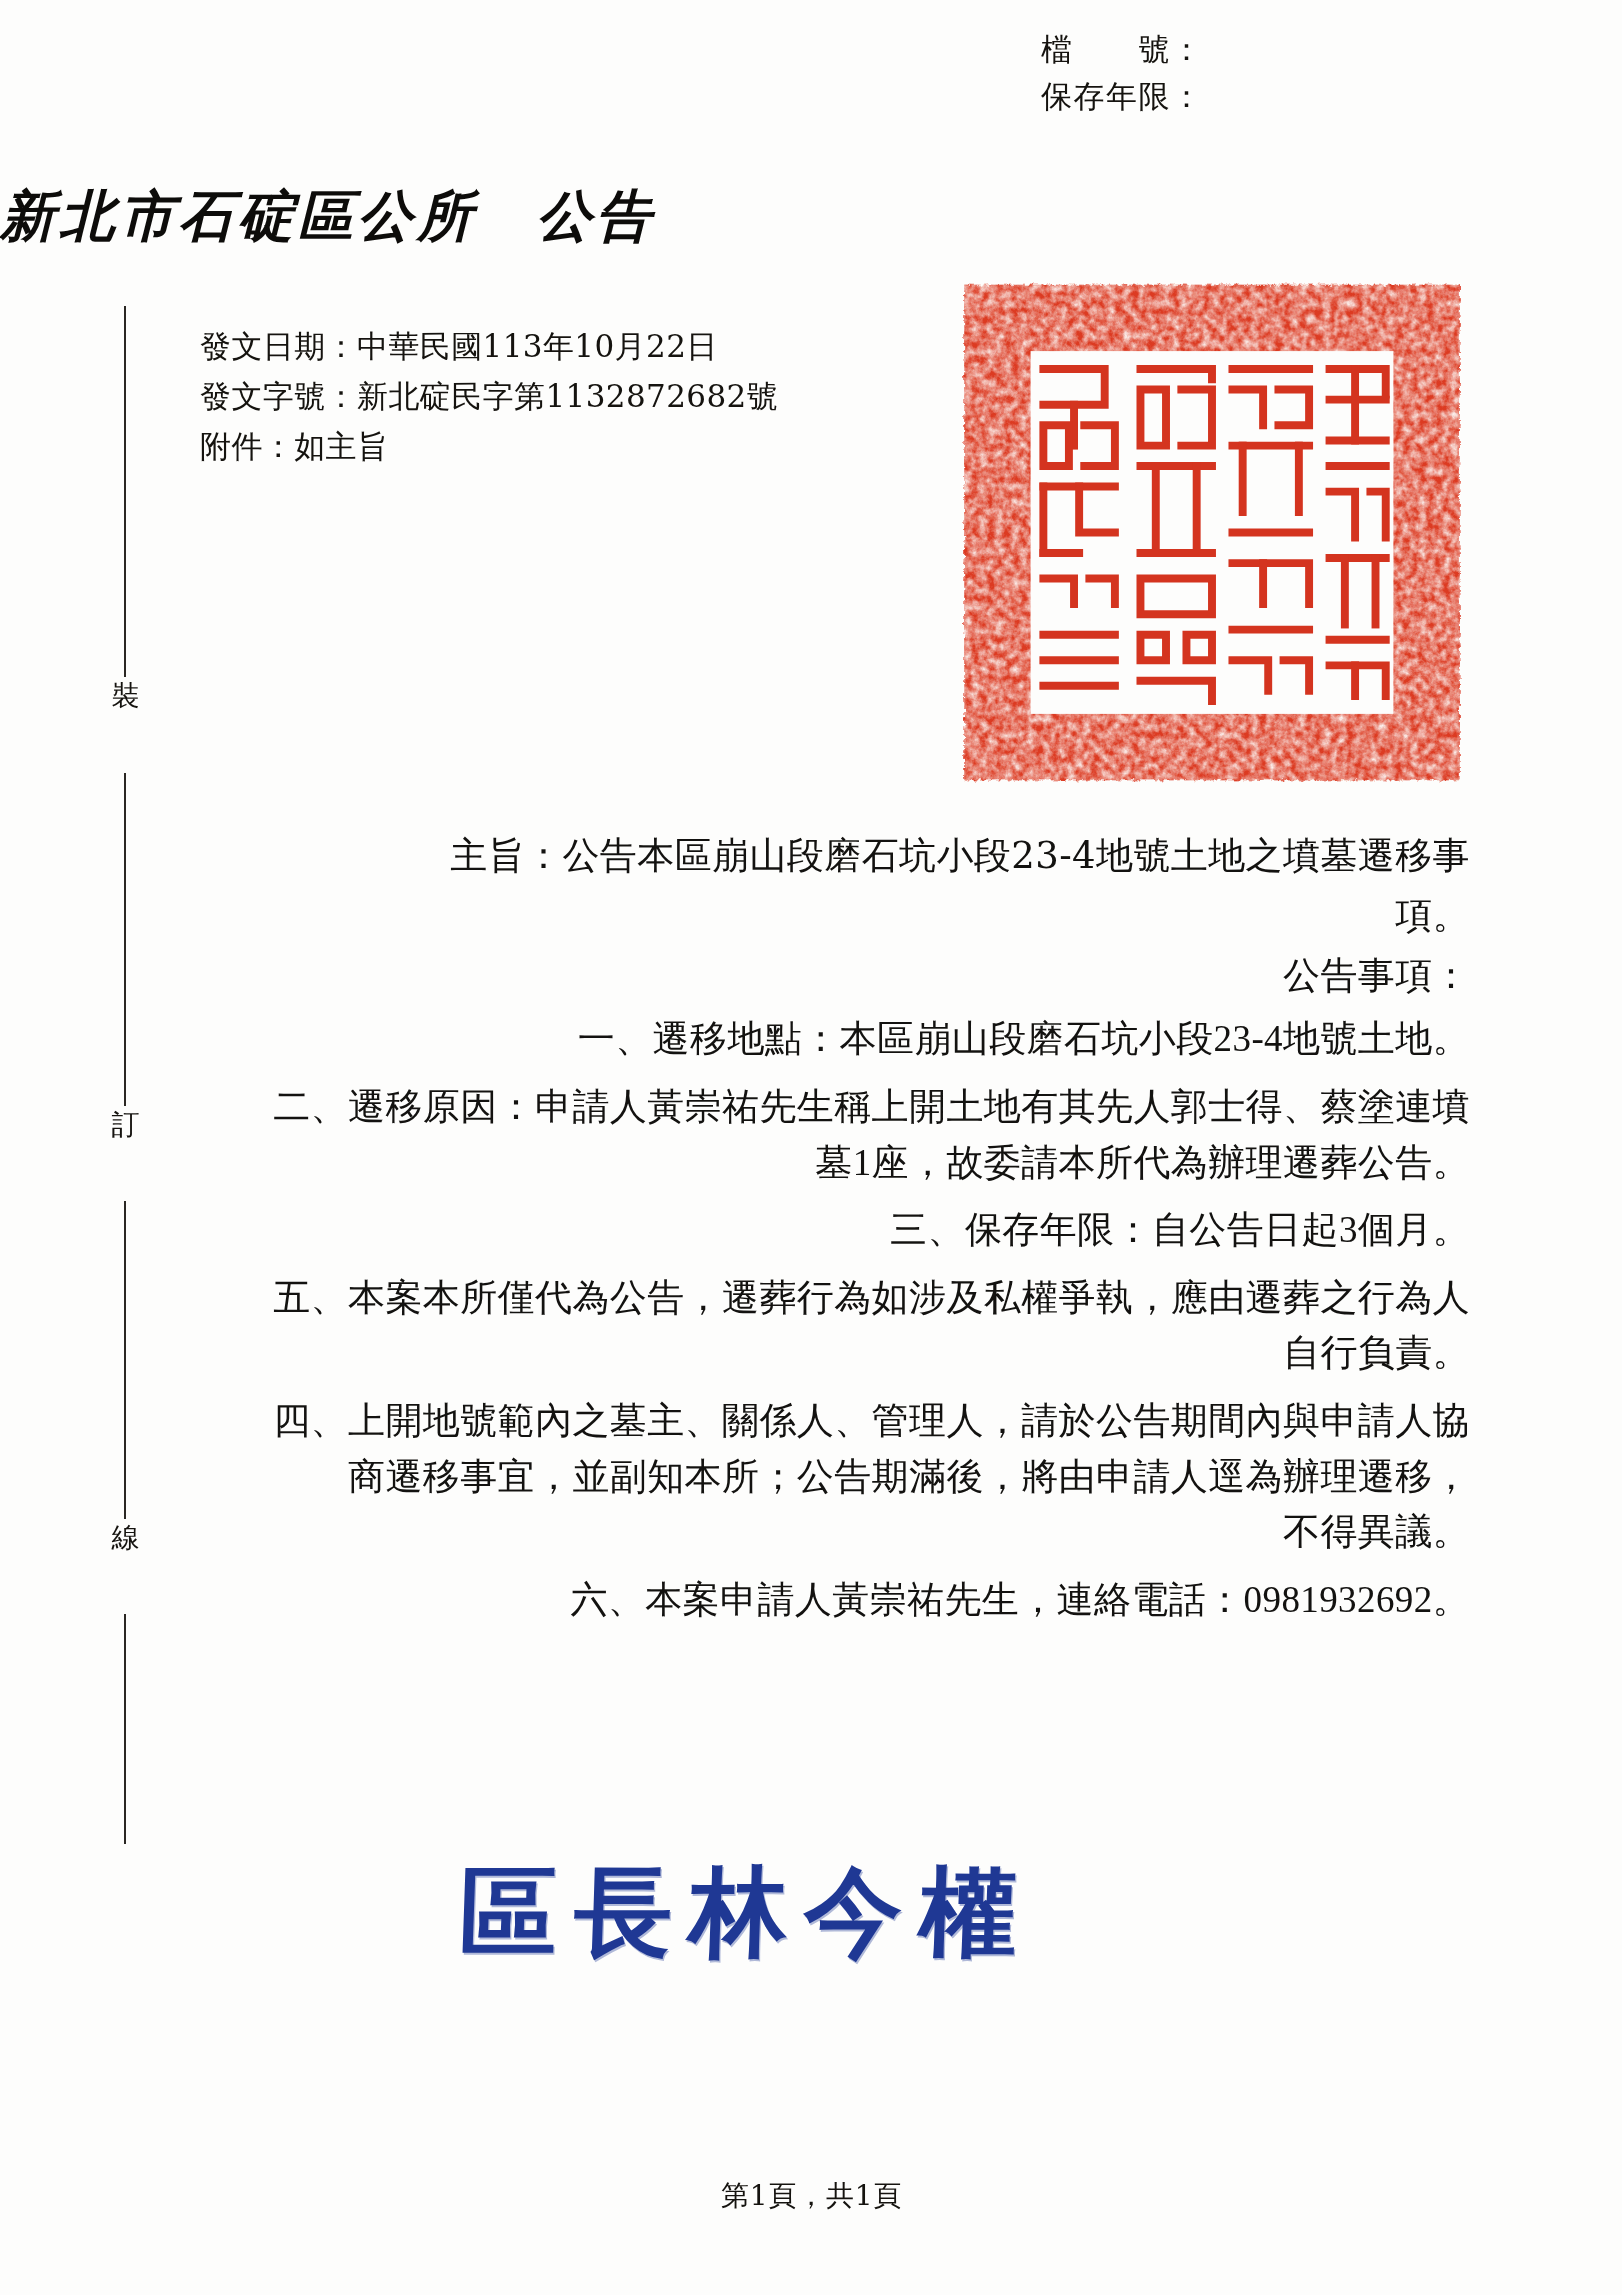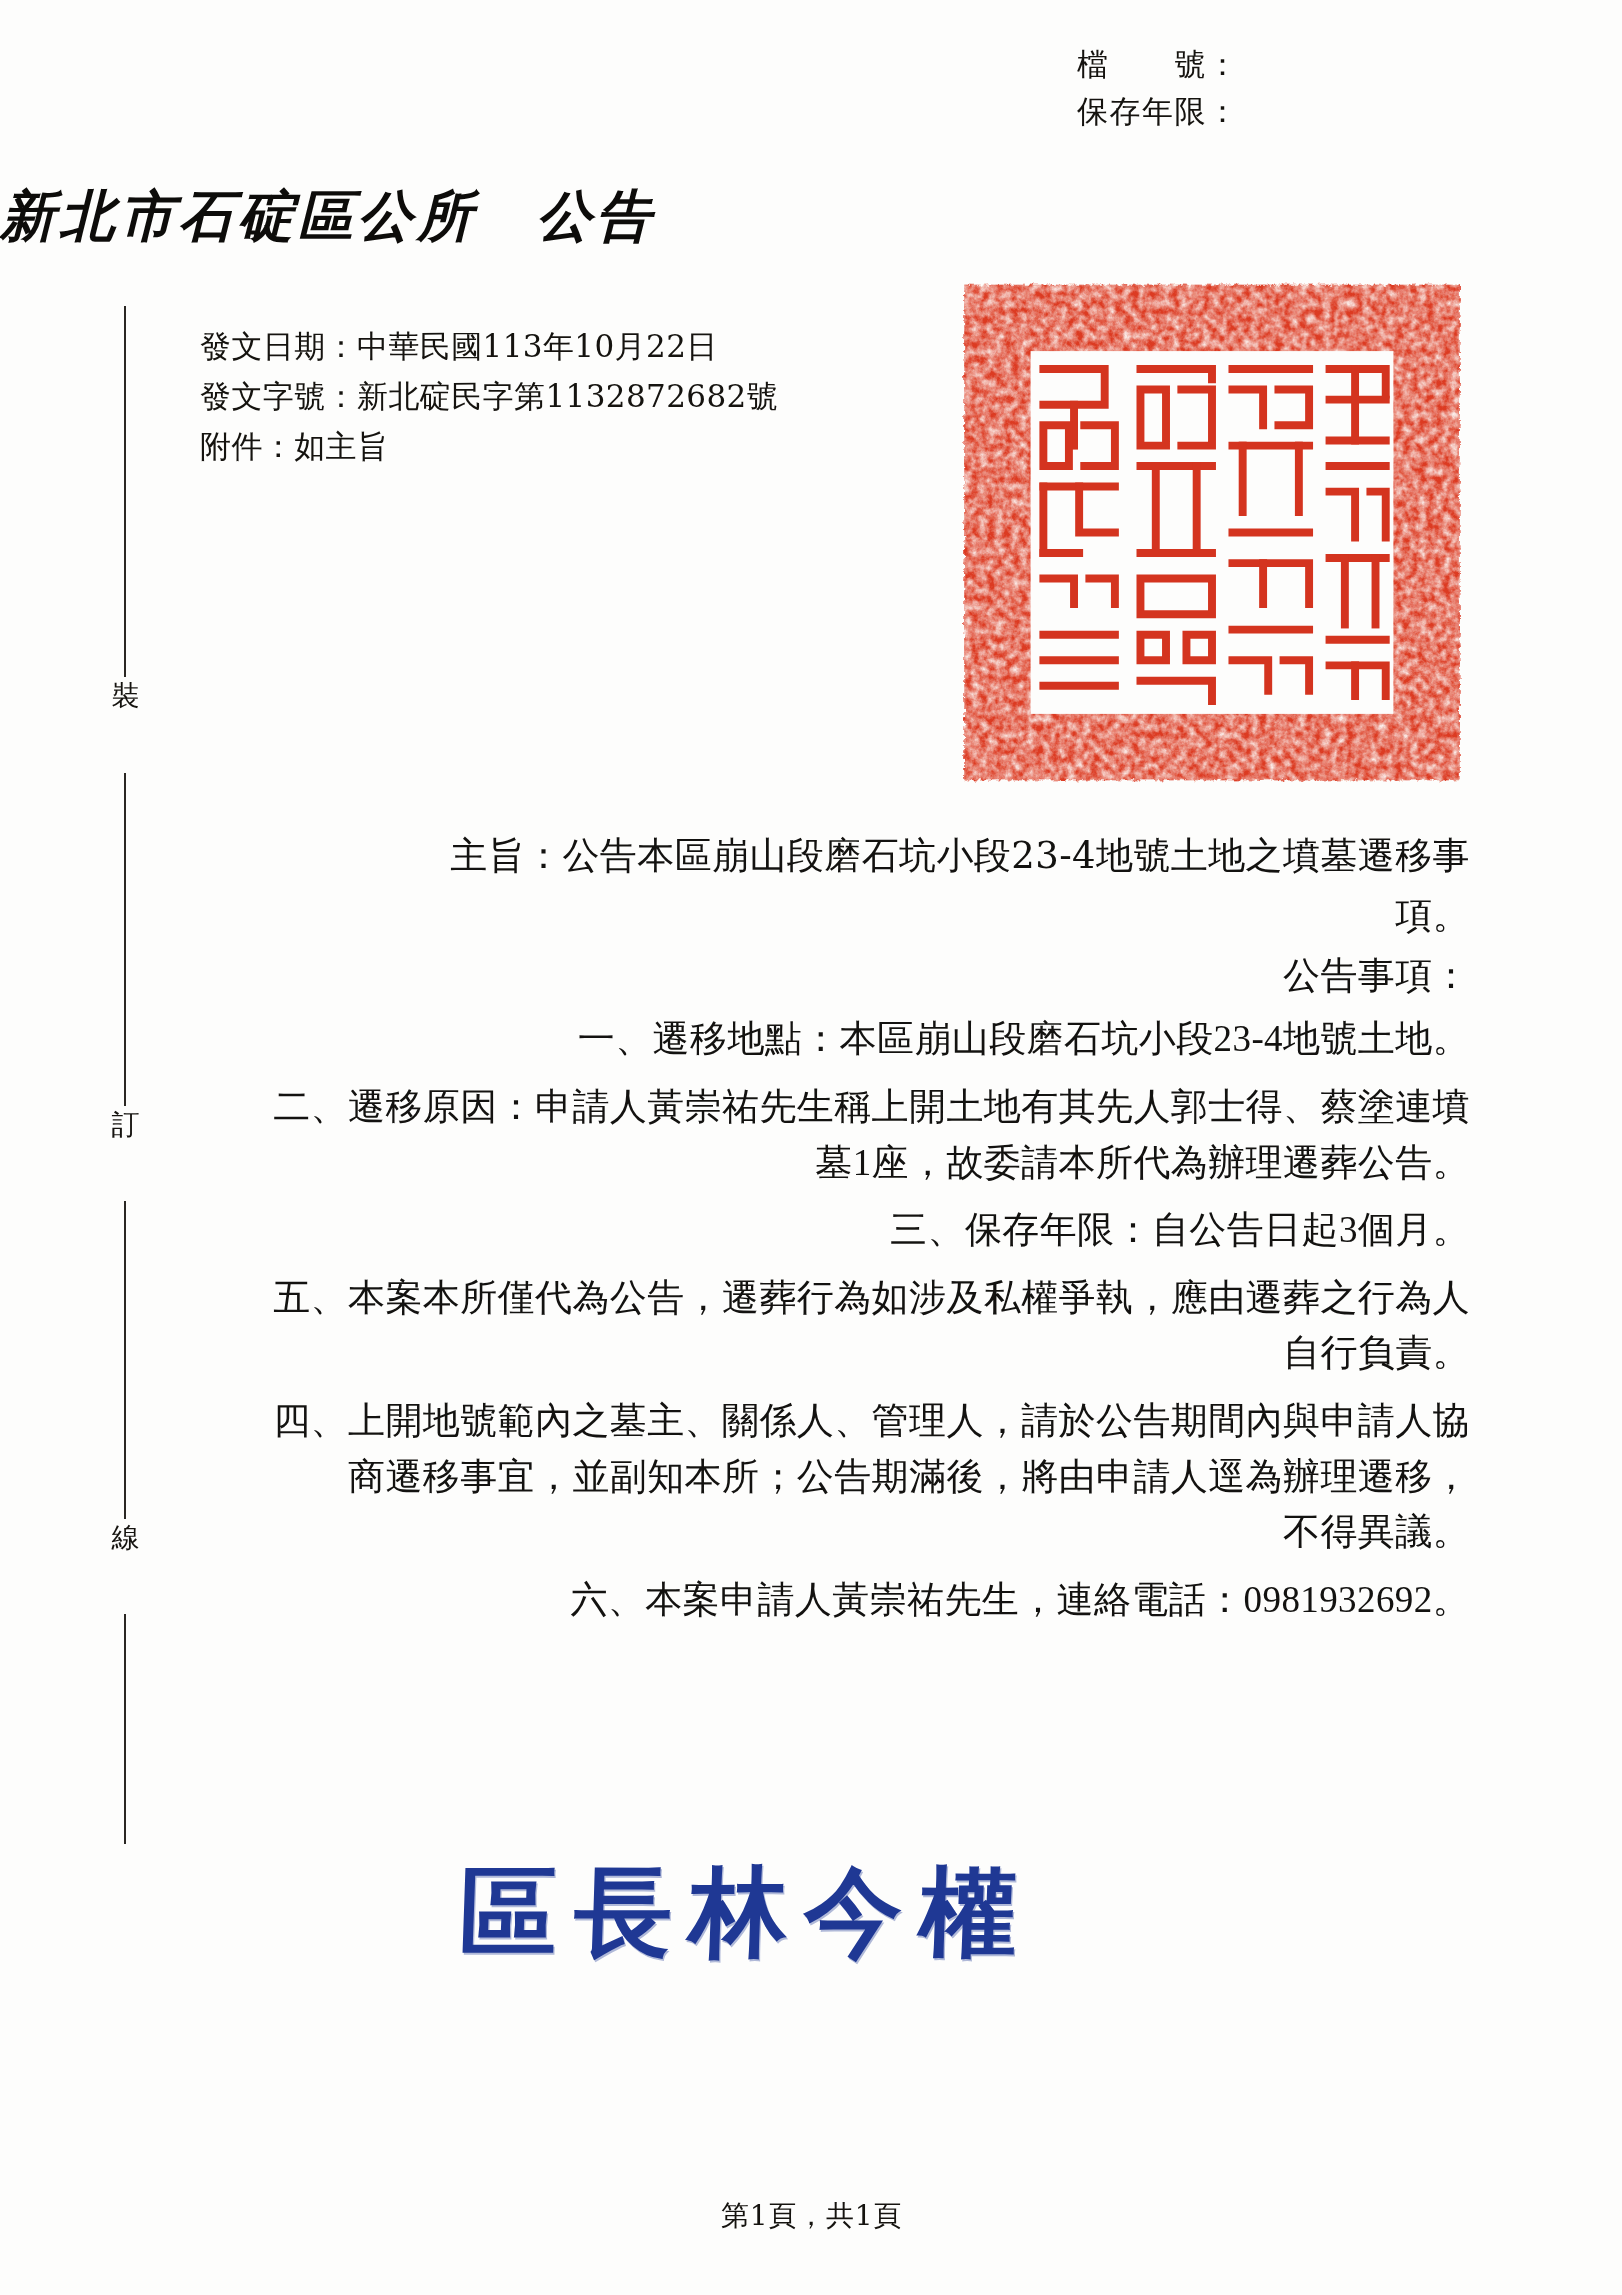--- a/index.html
+++ b/index.html
@@ -16,24 +16,23 @@
     position: relative;
     width: 1623px;
     height: 2295px;
     background: #fdfdfc;
     overflow: hidden;
   }
 
   
   .archive-block {
     position: absolute;
-    top: 41px;
+    top: 26px;
     left: 1041px;
     width: 428px;
-    margin-left: 36px;
   }
   .archive-row {
     font-size: 31px;
     line-height: 1.52;
     letter-spacing: 1.5px;
     color: #15130f;
     white-space: pre;
   }
 
   
@@ -168,21 +167,20 @@
   .footer {
     position: absolute;
     top: 2177px;
     left: 0;
     width: 1623px;
     text-align: center;
     font-size: 28px;
     letter-spacing: 0.8px;
     color: #15130f;
     white-space: pre;
-    margin-top: 20px;
   }
 </style>
 </head>
 <body>
 
 <div class="page">
 
   <div class="archive-block">
     <div class="archive-row">檔　　號：</div>
     <div class="archive-row">保存年限：</div>

